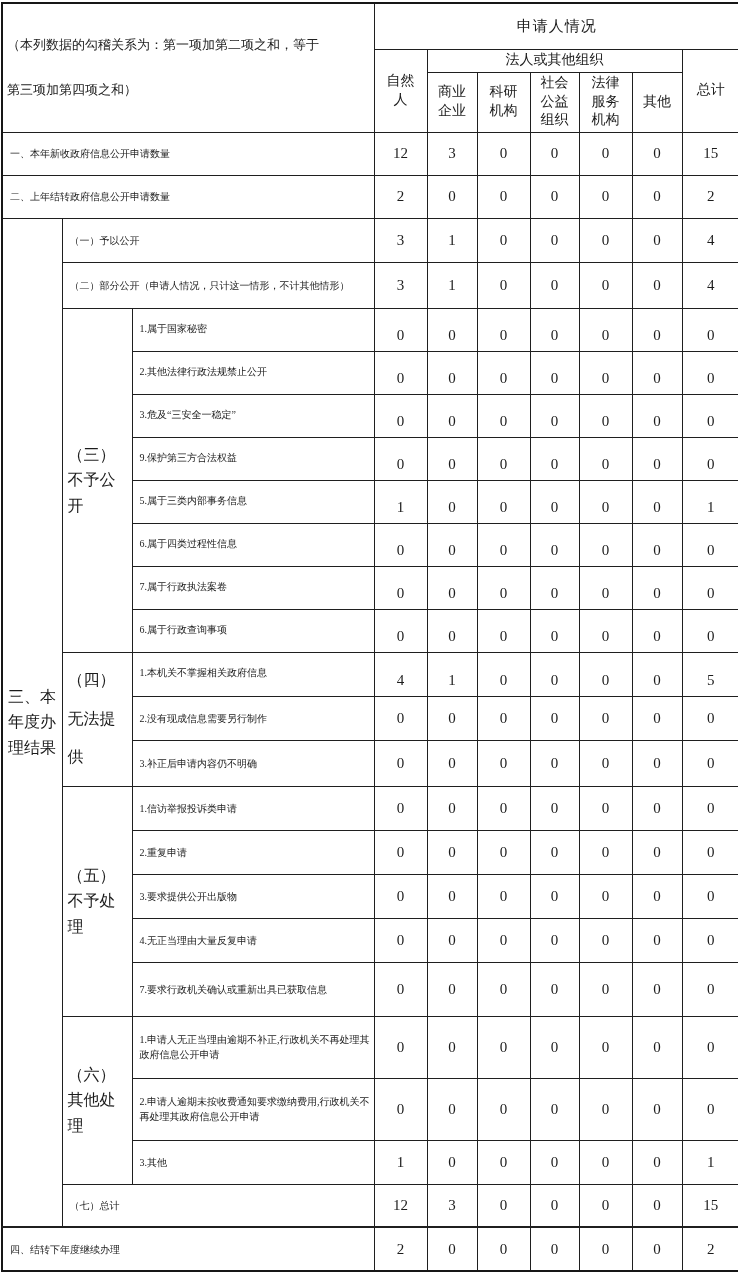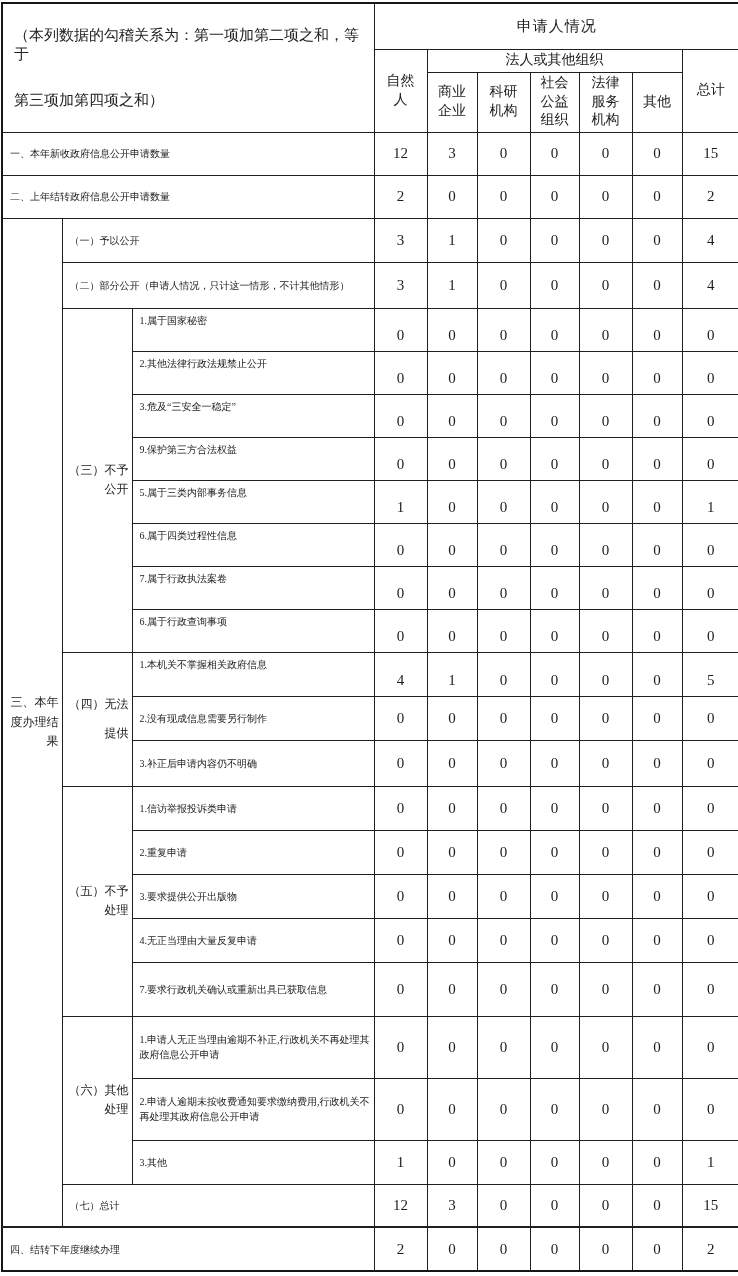--- a/index.html
+++ b/index.html
@@ -7,31 +7,31 @@
   table{border-collapse:collapse;table-layout:fixed;width:735px;border:2px solid #161616;
         color:#1c1c1c;font-family:"Liberation Serif","DejaVu Serif",serif;}
   td{border:1px solid #1f1f1f;overflow:hidden;box-sizing:border-box;}
   
   .hc{text-align:center;vertical-align:middle;font-size:14px;line-height:1.35;padding:0 10px;}
   .rh1{height:46px;}
   .rh2{height:23px;}
   .rh3{height:60px;}
   .rh1 .hc{font-size:15px;letter-spacing:1px;}
   
-  .note{vertical-align:middle;text-align:left;padding:0 6px 0 11px;font-size:15px;color:#222;}
+  .note{vertical-align:middle;text-align:left;padding:0 6px 0 4px;font-size:13px;color:#222;}
   .note .nl1{margin-bottom:27px;}
   
   .lb{font-size:10px;text-align:left;vertical-align:middle;line-height:1.5;padding:2px 4px 2px 7px;}
   
-  .gl{font-size:12px;text-align:right;vertical-align:middle;line-height:1.6;padding:2px 3px 2px 5px;}
+  .gl{font-size:16px;text-align:left;vertical-align:middle;line-height:1.6;padding:2px 3px 2px 5px;}
   .gl4{line-height:2.4;}
   
   .n{font-size:15px;text-align:center;vertical-align:middle;}
   
-  tr.low td.lb{vertical-align:top;padding-top:4px;}
+  tr.low td.lb{vertical-align:top;padding-top:12px;}
   tr.low td.n{vertical-align:bottom;padding-bottom:7px;}
   
   tr.h43{height:43px;} tr.h44{height:44px;} tr.h46{height:46px;}
   tr.h54{height:54px;} tr.h62{height:62px;}
   
   tr.thick td{border-top-width:2px;}
 </style>
 </head>
 <body>
 

